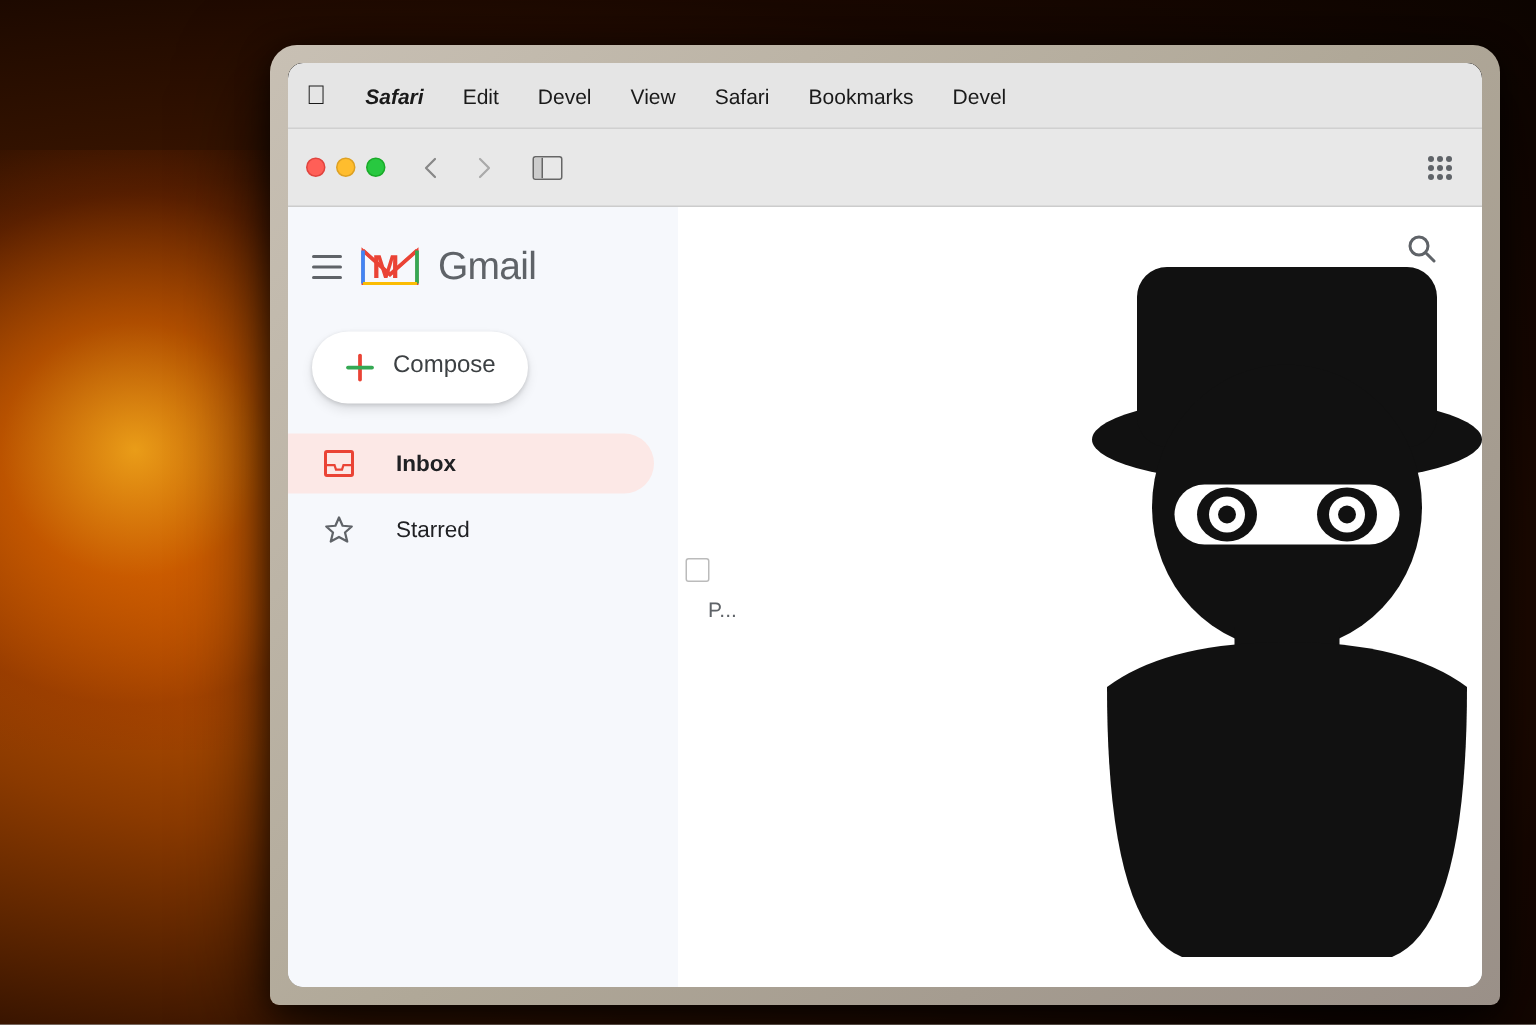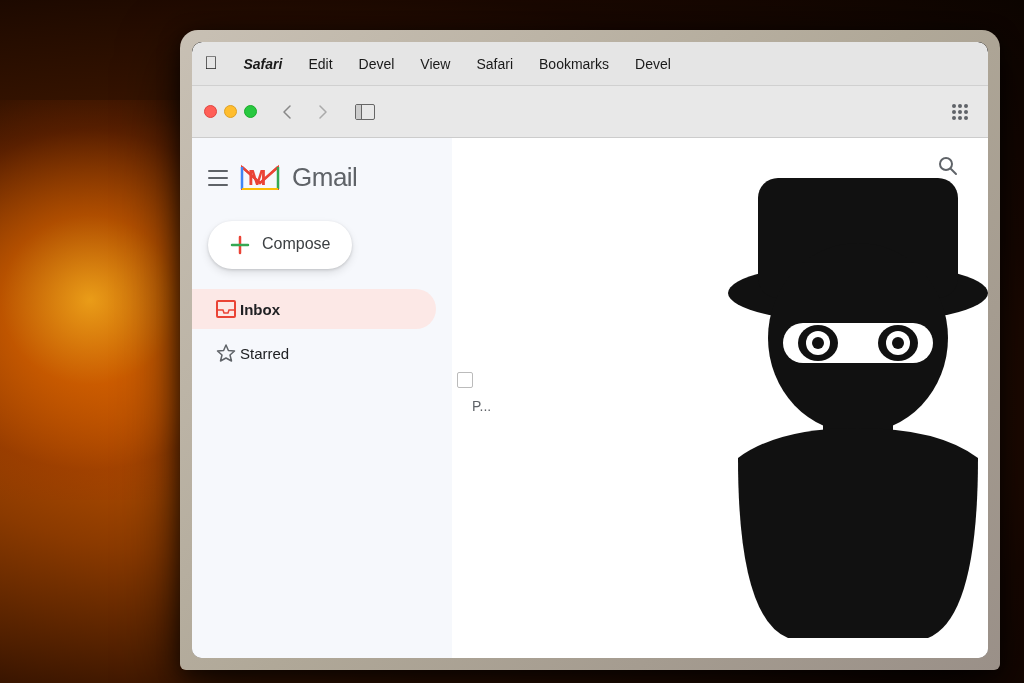--- a/index.html
+++ b/index.html
@@ -250,21 +250,21 @@
       height: 20px;
       display: flex;
       align-items: center;
       justify-content: center;
     }
 
     
     .nav-item {
       display: flex;
       align-items: center;
-      gap: 4px;
+      gap: 28px;
       padding: 4px 16px 4px 24px;
       cursor: pointer;
       border-radius: 0 24px 24px 0;
       margin-right: 16px;
       min-height: 40px;
     }
 
     .nav-item.active {
       background: #fce8e6;
     }

